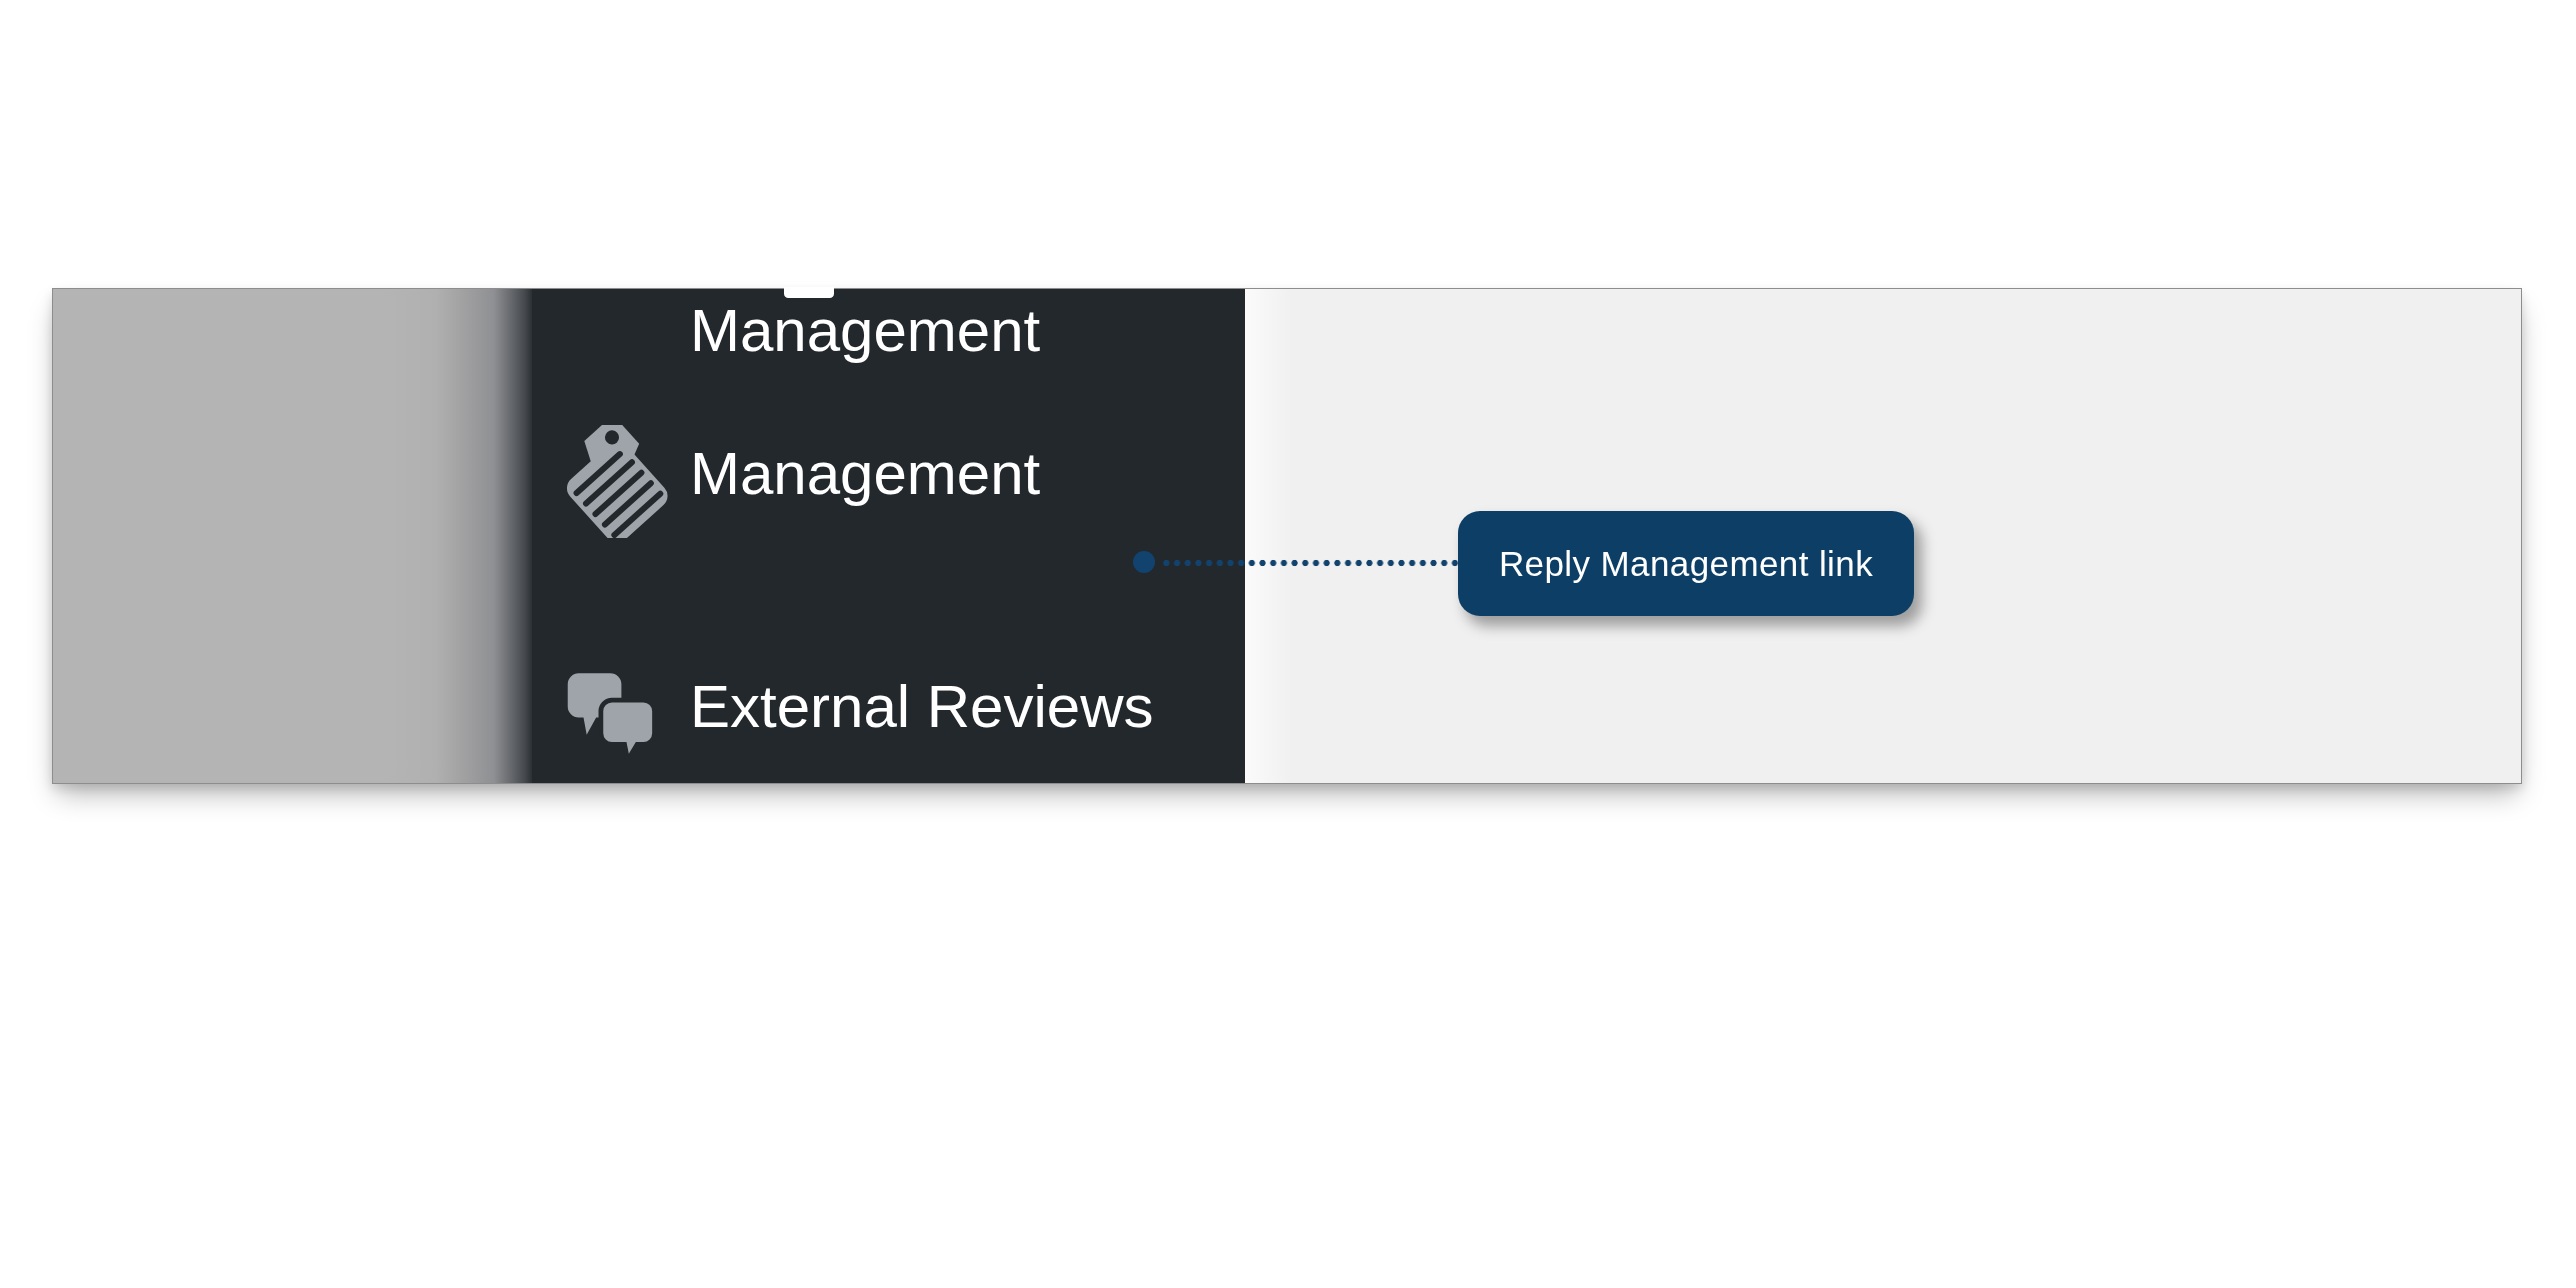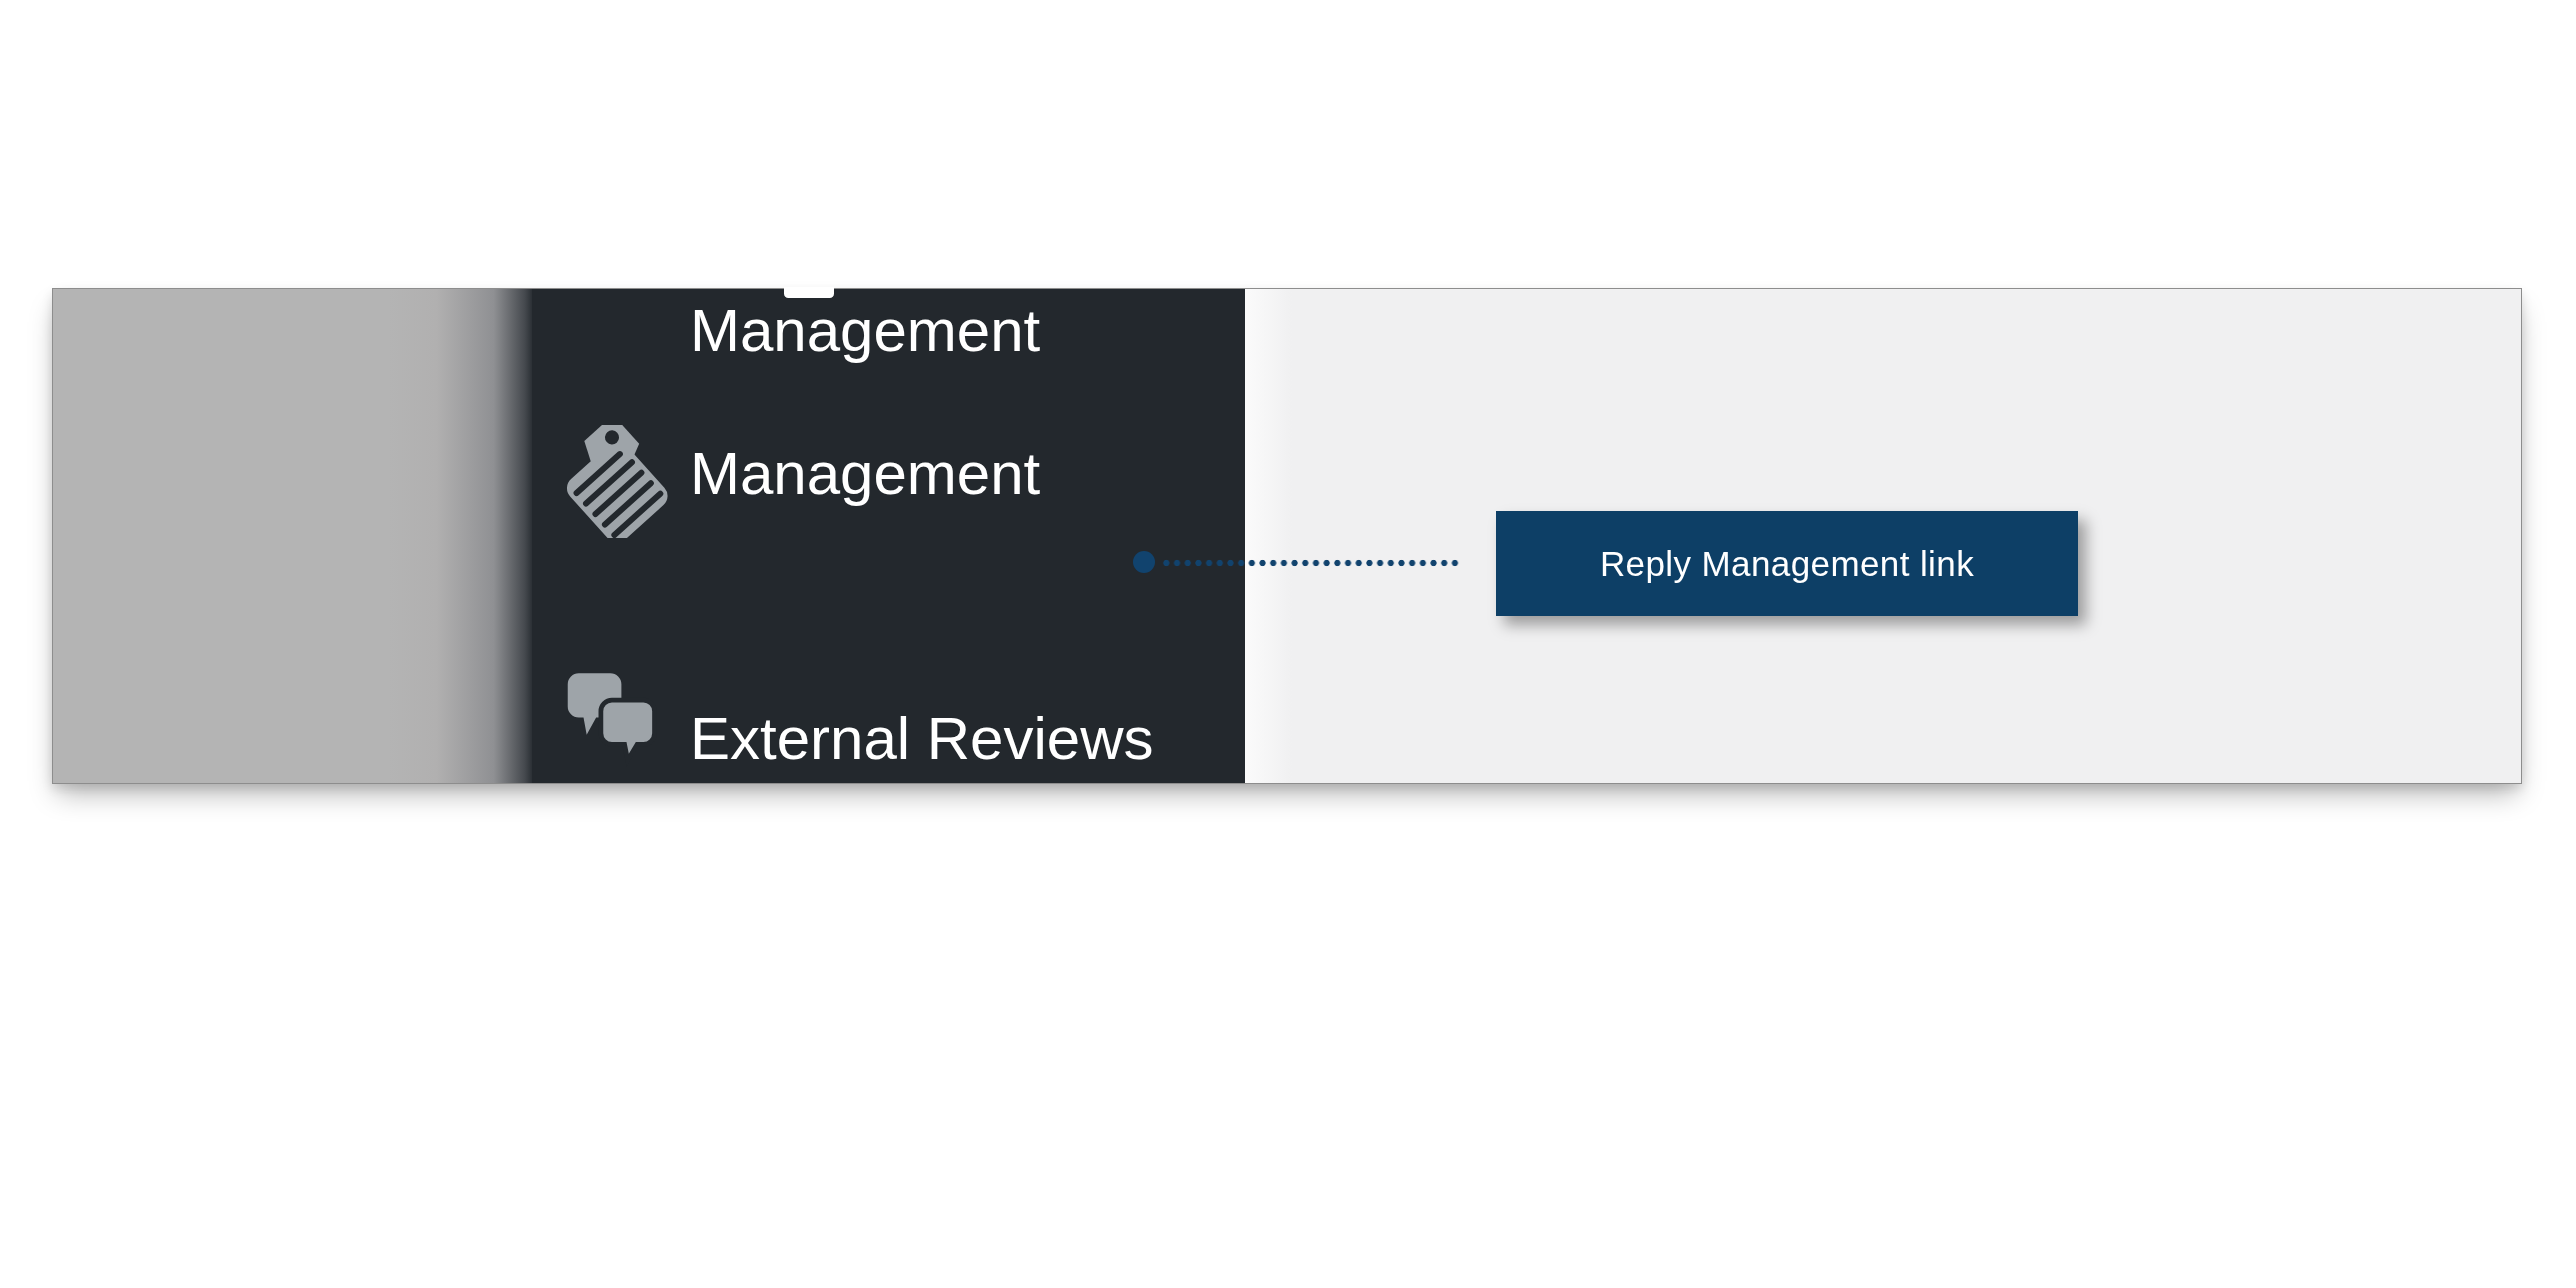--- a/index.html
+++ b/index.html
@@ -49,42 +49,42 @@
   }
   .menu-label.two-line { line-height: 84px; white-space: normal; }
   .cut-fragment {
     position: absolute; left: 252px; top: -1.7px; width: 50px; height: 10.3px;
     background: var(--menu_text, #ffffff); border-radius: 0 0 4.3px 4.3px;
   }
   .item-partial { left: 158px; top: 6px; }
   .icon-tag   { position: absolute; left: 26px;  top: 136px; width: 113px; height: 113px; }
   .item-reply { left: 158px; top: 143px; }
   .icon-chat  { position: absolute; left: 31px;  top: 378px; width: 101px; height: 101px; }
-  .item-external { left: 158px; top: 382px; margin-top: 32px; }
+  .item-external { left: 158px; top: 382px; }
 
   
   .leader-dot {
     position: absolute; left: 1133px; top: 551px;
     width: 22px; height: 22px; border-radius: 50%;
     background: var(--leader, #11436e);
   }
   .leader-line {
     position: absolute; left: 1161px; top: 559px;
     width: 301px; height: 7.7px;
     background-image: radial-gradient(circle, var(--leader, #11436e) 2.7px, transparent 3.4px);
     background-size: 10.7px 7.7px;
     background-repeat: repeat-x;
     background-position: left center;
   }
   .callout {
-    position: absolute; left: 1496px; top: 511px;
-    width: 582px; height: 105px;
+    position: absolute; left: 1458px; top: 511px;
+    width: 456px; height: 105px;
     background: var(--callout_bg, #0d3f66);
     box-shadow: 7.7px 9.4px 13.7px rgba(0,0,0,0.35);
-    display: flex; align-items: center; justify-content: center;
+    display: flex; align-items: center; justify-content: center; border-radius: 22px;
   }
   .callout-text {
     color: var(--callout_text, #ffffff);
     font-size: 35px; font-weight: 400; letter-spacing: 0.4px;
     white-space: nowrap;
   }
 </style>
 </head>
 <body>
 

